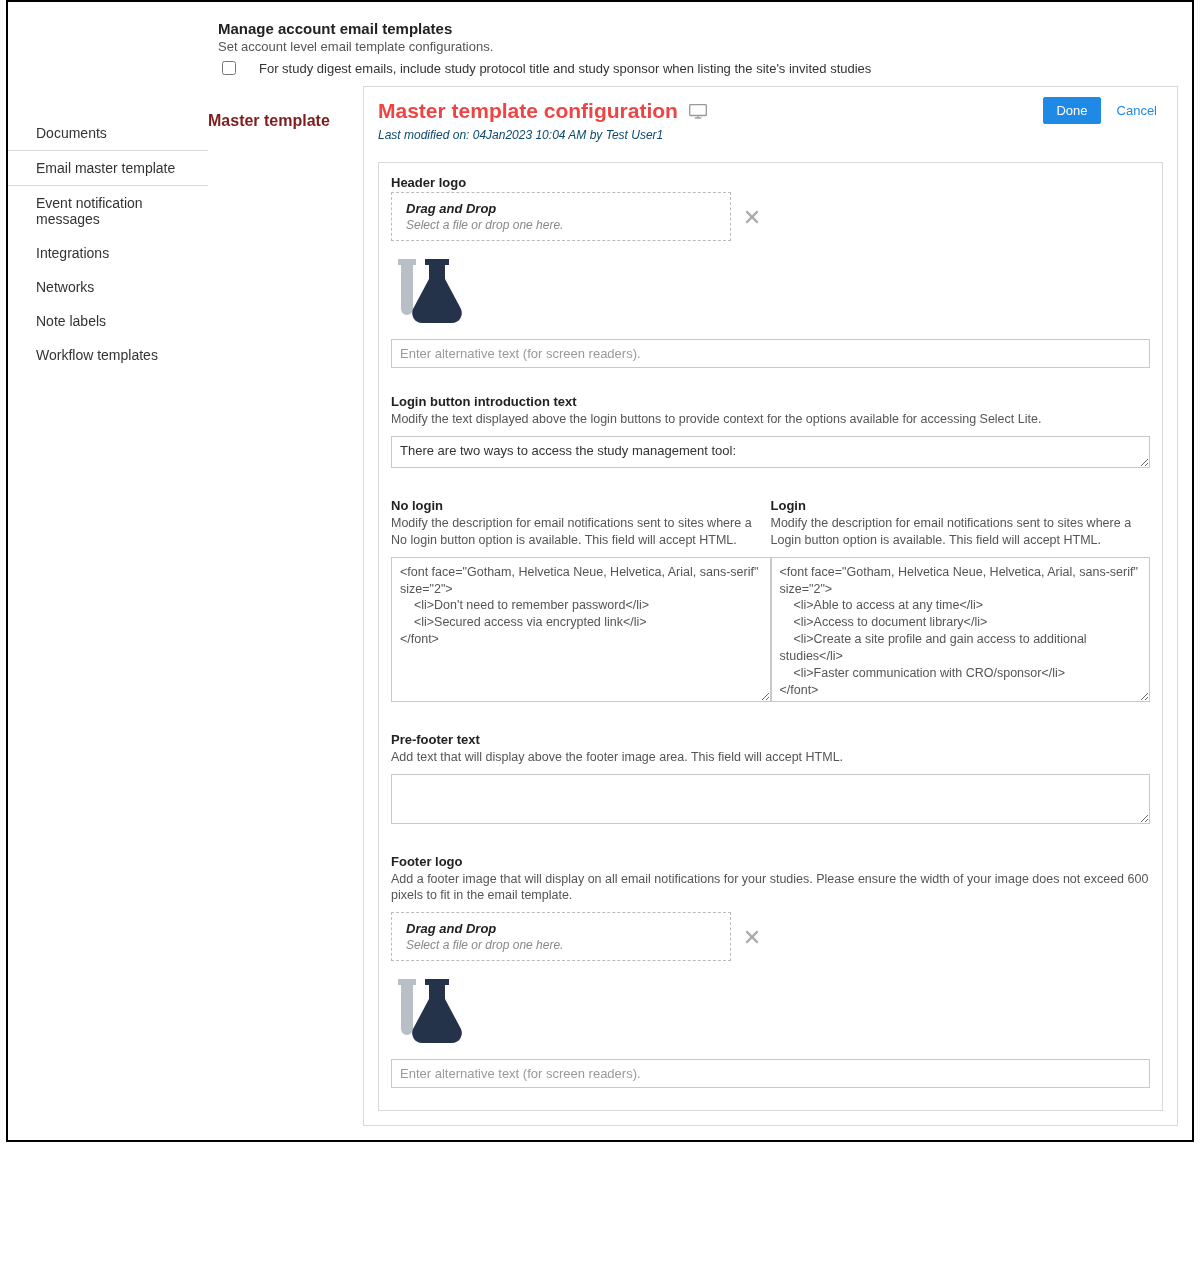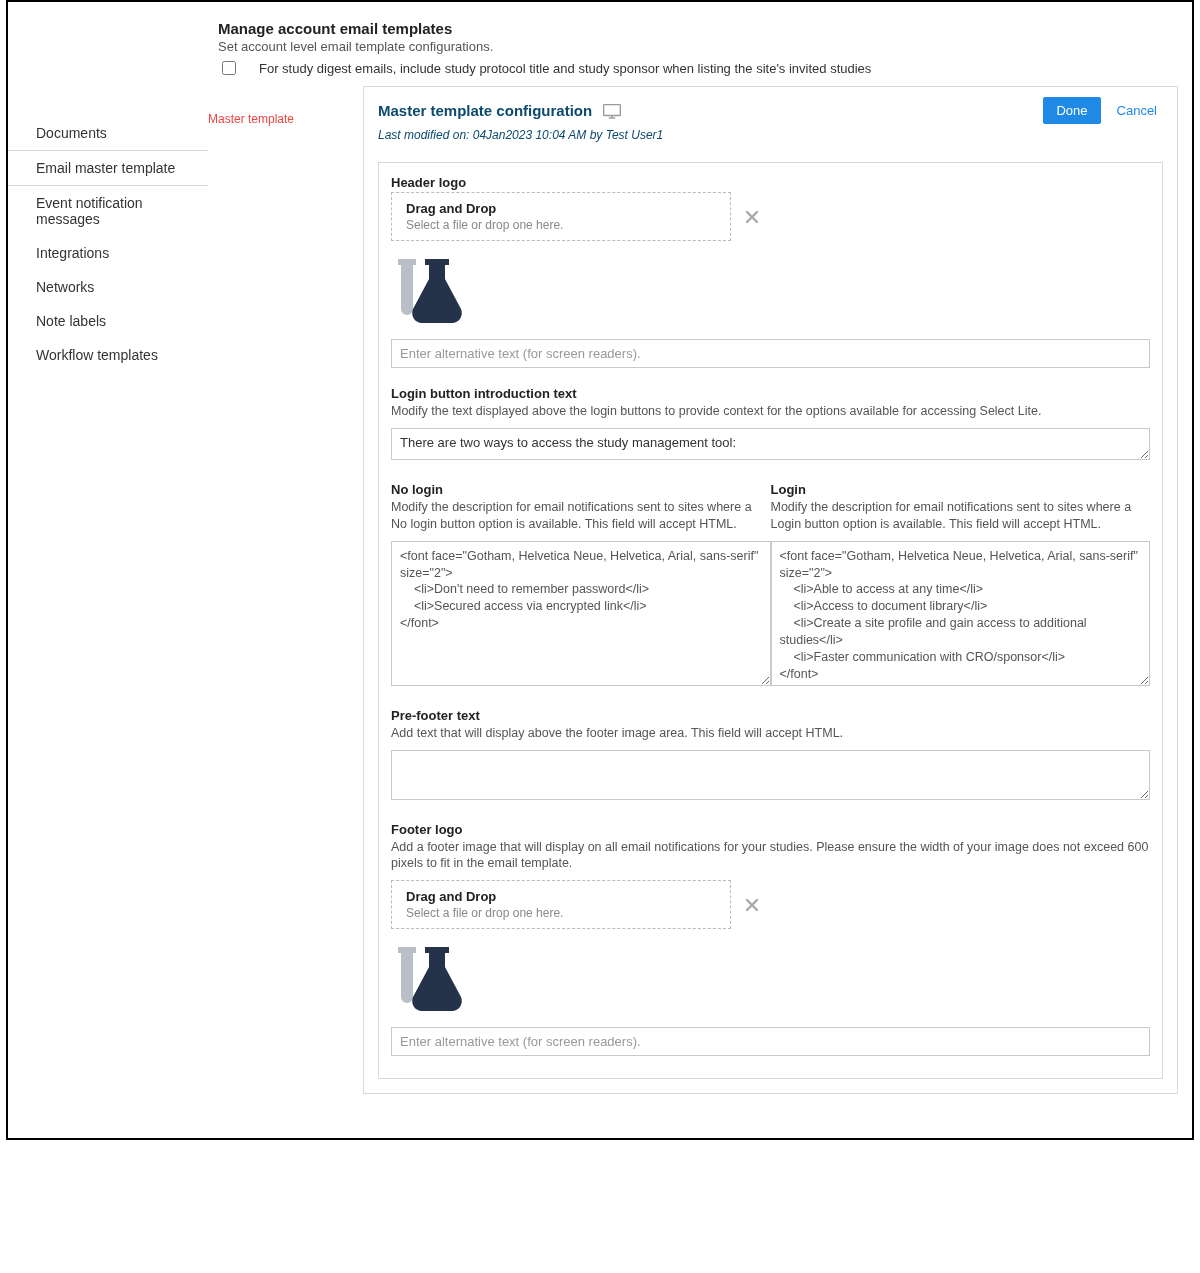--- a/index.html
+++ b/index.html
@@ -66,42 +66,43 @@
     background: #fff;
     position: relative;
   }
 
   .sublabel-col {
     width: 155px;
     flex: 0 0 155px;
     padding-top: 22px;
   }
   .sublabel {
-    font-size: 12px;
-    color: #ef4444;
+    font-size: 16px;
+    color: #7f1d1d;
     padding: 4px 0;
+    font-weight: bold;
   }
 
   .main {
     flex: 1;
     border: 1px solid #d9d9d9;
     margin: 0 14px 14px 0;
     background: #fff;
   }
   .main-header {
     display: flex;
     align-items: center;
     padding: 10px 14px 4px 14px;
     gap: 10px;
   }
   .main-header h2 {
-    font-size: 15px;
+    font-size: 21px;
     font-weight: bold;
     margin: 0;
-    color: #0c4a6e;
+    color: #ef4444;
   }
   .device-icon {
     width: 20px;
     height: 16px;
     display: inline-block;
   }
   .spacer { flex: 1; }
   .btn-done {
     background: #1e8ae6;
     color: #fff;
@@ -127,40 +128,41 @@
     font-style: italic;
   }
 
   .config-panel {
     margin: 10px 14px 14px;
     border: 1px solid #d9d9d9;
     padding: 8px 12px 18px;
   }
 
   .section {
-    margin-bottom: 18px;
+    margin-bottom: 26px;
   }
   .section-title {
     font-weight: bold;
     font-size: 13px;
     color: #222;
     margin: 4px 0 2px;
   }
   .section-desc {
     font-size: 12.5px;
     color: #555;
     margin: 0 0 8px;
     line-height: 1.35;
   }
 
   .drop-row {
     display: flex;
     align-items: center;
     gap: 12px;
     margin-bottom: 12px;
+    font-style: italic;
   }
   .dropzone {
     border: 1px dashed #bbb;
     padding: 8px 14px;
     flex: 0 0 340px;
     background: #fff;
   }
   .dropzone-title {
     font-weight: bold;
     font-size: 13px;

